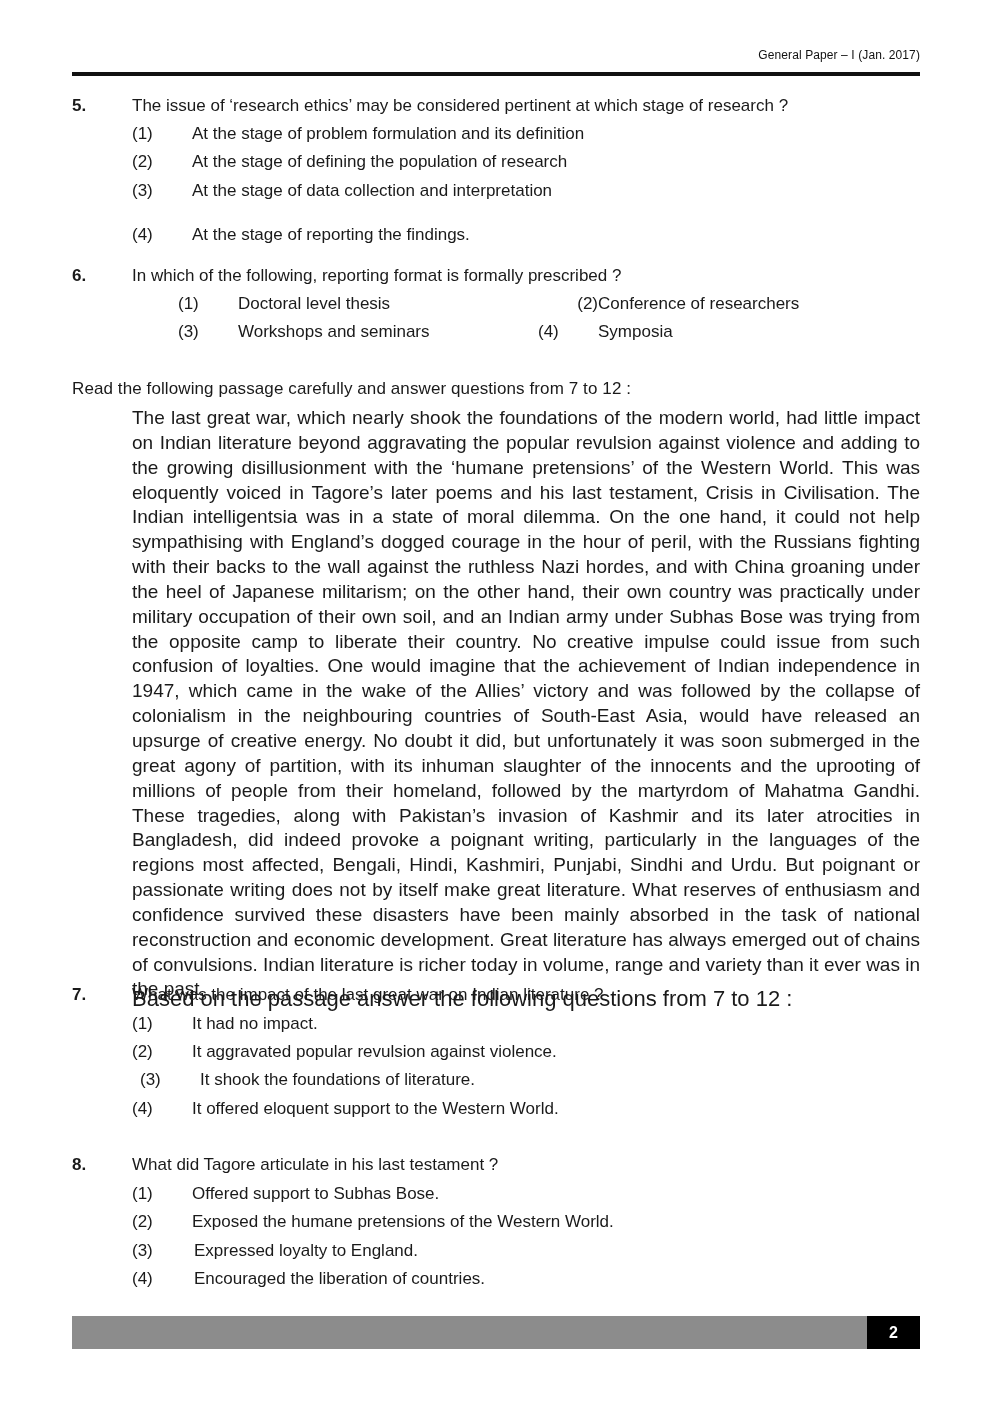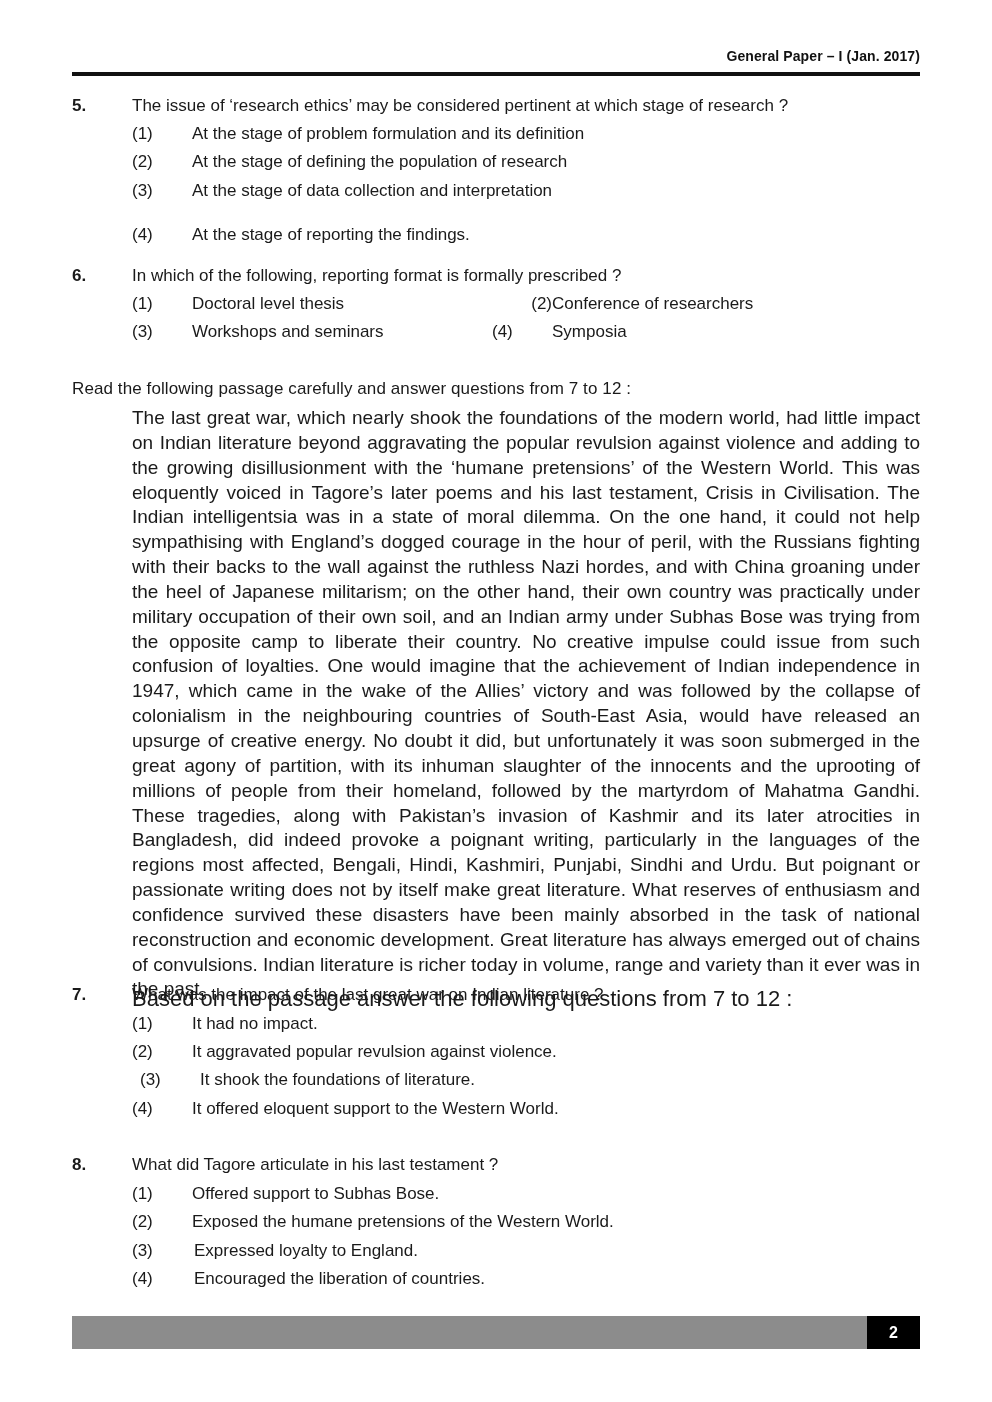--- a/index.html
+++ b/index.html
@@ -1,27 +1,27 @@
 <!DOCTYPE html>
 <html><head>
 <meta charset="utf-8">
 <style>
   html, body { margin: 0; padding: 0; background: #ffffff; }
   body { width: 992px; height: 1402px; position: relative; overflow: hidden;
          font-family: "Liberation Sans", sans-serif; color: #1a1a1a; }
-  .header-title { position: absolute; right: 72px; top: 48px; font-weight: bold;
-                  font-size: 14px; color: #111; letter-spacing: 0.1px; }
+  .header-title { position: absolute; right: 72px; top: 48px; font-weight: normal;
+                  font-size: 12px; color: #111; letter-spacing: 0.1px; }
   .header-rule { position: absolute; left: 72px; top: 72px; width: 848px; height: 4px; background: #111; }
 
   .q { position: absolute; left: 72px; width: 848px; font-size: 17px; }
   .q .num { position: absolute; left: 0; top: 0; font-weight: bold; }
   .q .stem { position: absolute; left: 60px; top: 0; white-space: nowrap; }
   .opt { position: absolute; left: 60px; white-space: nowrap; }
   .opt .ol { display: inline-block; width: 60px; }
-  .opt2 { position: absolute; white-space: nowrap; }
+  .opt2 { position: absolute; white-space: nowrap; margin-left: 46px; }
   .opt2 .ol { display: inline-block; width: 60px; }
 
   .passage-heading { position: absolute; left: 72px; top: 379px; font-weight: normal;
                      font-size: 17px; white-space: nowrap; letter-spacing: 0.1px; }
   .passage { position: absolute; left: 132px; top: 406px; width: 788px; font-size: 19px;
              line-height: 24.85px; text-align: justify; }
   .passage-lead { position: absolute; left: 132px; top: 986px; font-size: 22px; white-space: nowrap; }
 
   .footer-bar { position: absolute; left: 72px; top: 1316px; width: 795px; height: 33px; background: #8c8c8c; }
   .footer-page { position: absolute; left: 867px; top: 1316px; width: 53px; height: 33px; background: #000;

